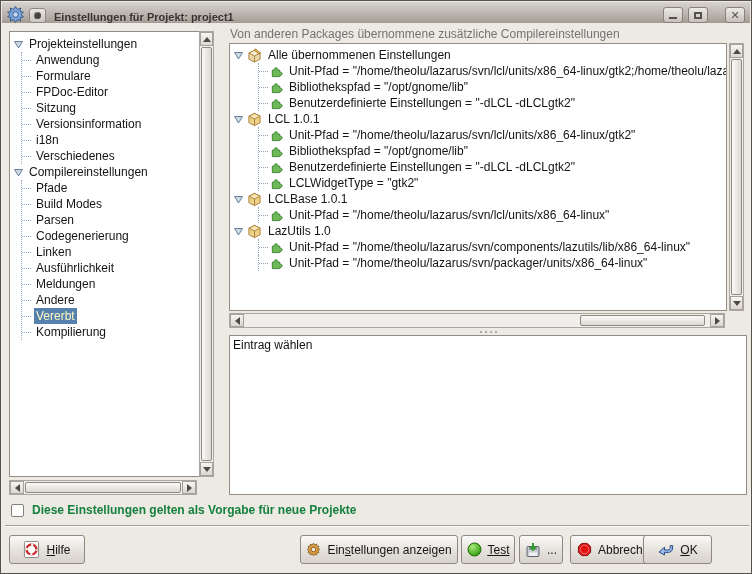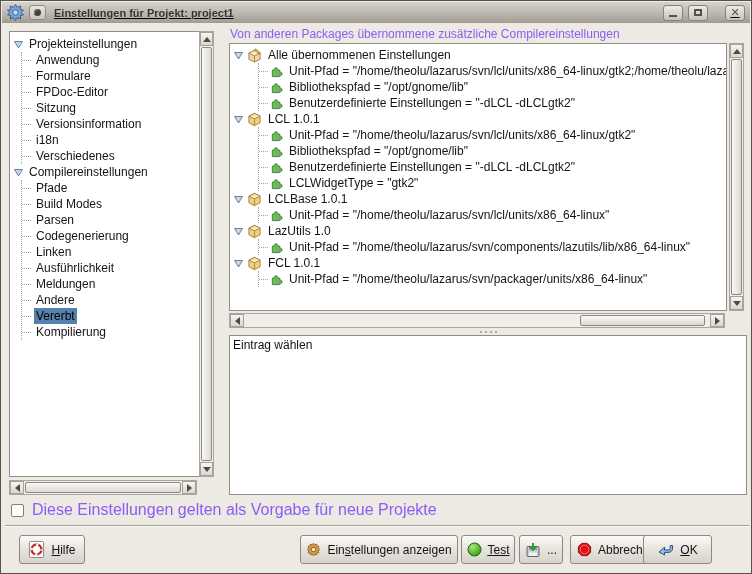--- a/index.html
+++ b/index.html
@@ -2,45 +2,45 @@
 <html><head>
 <meta charset="utf-8">
 <style>
   html,body{margin:0;padding:0;background:#d8d4ce;}
   *{box-sizing:border-box;}
   body{font-family:"Liberation Sans","DejaVu Sans",sans-serif;}
   .window{position:relative;width:752px;height:574px;background:#edeae4;border:1px solid #57524c;overflow:hidden;}
   
   .titlebar{position:absolute;top:1px;left:1px;right:1px;height:21px;
     background:linear-gradient(#d7d3ce,#b4aea7 70%,#a29b93);
-    display:flex;align-items:center;padding:0 5px;gap:5px;border-bottom:1px solid #8d8press78;text-decoration:underline;}
+    display:flex;align-items:flex-end;padding:0 5px;gap:5px;border-bottom:1px solid #8d8press78;}
   .app-icon{width:17px;height:17px;display:flex;align-items:center;}
   .menu-btn{width:17px;height:15px;border:1px solid #8f8982;border-radius:3px;
     background:linear-gradient(#e9e6e2,#c9c4be);display:flex;align-items:center;justify-content:center;}
   .menu-glyph{width:7px;height:7px;border-radius:50%;background:#46423d;box-shadow:inset 1px 1px 0 #7a756f;}
   .title{font-size:11px;font-weight:bold;color:#36322d;margin-left:3px;flex:1;white-space:nowrap;overflow:hidden;
     text-shadow:0 1px 0 rgba(255,255,255,.25);}
   .tb-btn{width:20px;height:16px;border:1px solid #87817a;border-radius:3px;
     background:linear-gradient(#eceae6,#c7c2bb);display:flex;align-items:center;justify-content:center;color:#4c4843;}
   .tb-btn.maxb{margin-right:12px;}
   .glyph-min{width:8px;height:2px;background:#55514c;margin-top:6px;}
   .glyph-max{width:8px;height:7px;border:2px solid #55514c;}
   .glyph-x{font-size:11px;font-weight:bold;line-height:1;color:#55514c;}
   
   .treebox{position:absolute;background:#fff;border:1px solid #938d86;overflow:hidden;font-size:12px;color:#141414;}
   .leftbox{left:8px;top:30px;width:203px;height:446px;padding:4px 0 0 4px;}
   .pkgbox{left:228px;top:42px;width:498px;height:268px;padding:3px 0 0 4px;}
   .infobox{left:228px;top:334px;width:518px;height:160px;padding:2px 3px;font-size:12px;color:#111;}
-  .rheader{position:absolute;left:229px;top:26px;font-size:12px;color:#8b5cf6;white-space:nowrap;}
+  .rheader{position:absolute;left:229px;top:26px;font-size:12px;color:#737373;white-space:nowrap;}
   
   .trow{height:16px;line-height:16px;display:flex;align-items:center;white-space:nowrap;}
   .trow .exp{width:9px;height:9px;margin-right:4px;flex:0 0 auto;display:flex;}
   .trow .ticon{margin-right:4px;flex:0 0 auto;display:flex;}
   .tlabel{padding:0 2px;}
-  .tlabel.sel{background:#5681ae;color:#000000;}
+  .tlabel.sel{background:#5681ae;color:#fef9c3;}
   .kids{position:relative;margin-left:7px;border-left:1px dotted #8fa6c4;}
   .kids .trow{position:relative;padding-left:12px;}
   .kids .trow::before{content:"";position:absolute;left:0;top:8px;width:9px;border-top:1px dotted #8fa6c4;}
   .pkids{margin-left:24px;text-align:right;}
   .pkids .trow{padding-left:11px;}
   
   .vscroll{position:absolute;width:15px;display:flex;flex-direction:column;background:#f0eeea;border:1px solid #aca69f;}
   .hscroll{position:absolute;height:15px;display:flex;flex-direction:row;background:#f0eeea;border:1px solid #aca69f;}
   .sb-btn{flex:0 0 14px;display:flex;align-items:center;justify-content:center;
     background:linear-gradient(#f7f5f2,#dad6d0);border:1px solid #a5a099;}
@@ -54,21 +54,21 @@
   .tri.up{border-left:4px solid transparent;border-right:4px solid transparent;border-bottom:5px solid #4e4a45;}
   .tri.down{border-left:4px solid transparent;border-right:4px solid transparent;border-top:5px solid #4e4a45;}
   .tri.left{border-top:4px solid transparent;border-bottom:4px solid transparent;border-right:5px solid #4e4a45;}
   .tri.right{border-top:4px solid transparent;border-bottom:4px solid transparent;border-left:5px solid #4e4a45;}
   
   .splitter{position:absolute;left:228px;top:328px;width:518px;height:5px;display:flex;align-items:center;justify-content:center;gap:3px;}
   .splitter i{width:2px;height:2px;background:#9a958e;border-radius:50%;}
   
   .cbrow{position:absolute;left:10px;top:501px;height:16px;display:flex;align-items:center;gap:8px;}
   .cb{width:13px;height:13px;background:#fff;border:1px solid #847f78;border-radius:2px;}
-  .cb-label{font-size:16px;color:#8b5cf6;}
+  .cb-label{font-size:12px;color:#15803d;font-weight:bold;}
   
   .sep{position:absolute;left:4px;top:524px;width:744px;height:2px;border-top:1px solid #a39d96;border-bottom:1px solid #fbfaf8;}
   .btn{position:absolute;top:534px;height:29px;display:flex;align-items:center;justify-content:center;gap:6px;
     background:linear-gradient(#fbfaf8,#e3dfd9 60%,#d8d3cc);border:1px solid #8e8880;border-radius:3px;
     font-size:12px;color:#151515;font-family:inherit;padding:0 8px;cursor:default;}
   .btn .blabel{white-space:nowrap;}
   .bicon{display:flex;align-items:center;}
 </style>
 </head>
 <body>
@@ -332,35 +332,20 @@
       <div class="kids pkids">
         <div class="trow child">
           <span class="ticon">
             <svg width="13" height="13" viewBox="0 0 14 14">
               <path d="M2.5 5.5 h2.2 a1.9 1.9 0 1 1 3.6 0 h2.2 v2.2 a1.9 1.9 0 1 1 0 3.6 v1.2 h-8 Z" fill="#6cba5a" stroke="#3f7f34"></path>
             </svg>
           </span>
           <span class="tlabel">Unit-Pfad = "/home/theolu/lazarus/svn/components/lazutils/lib/x86_64-linux"</span>
         </div>
       </div>
-      <div class="trow">
-        <span class="exp">
-          <svg width="9" height="9" viewBox="0 0 9 9">
-            <path d="M0.5 1.5 h8 L4.5 8 Z" fill="#cdd8e2" stroke="#66809c"></path>
-          </svg>
-        </span>
-        <span class="ticon">
-          <svg width="15" height="15" viewBox="0 0 16 16">
-            <path d="M8 1.5 14 4.5 14 11.5 8 14.5 2 11.5 2 4.5Z" fill="#efd188" stroke="#a8823c"></path>
-            <path d="M8 1.5 14 4.5 8 7.5 2 4.5Z" fill="#f8e7b4" stroke="#a8823c"></path>
-            <path d="M8 7.5V14.5" stroke="#a8823c"></path>
-          </svg>
-        </span>
-        <span class="tlabel">FCL 1.0.1</span>
-      </div>
       <div class="kids pkids">
         <div class="trow child">
           <span class="ticon">
             <svg width="13" height="13" viewBox="0 0 14 14">
               <path d="M2.5 5.5 h2.2 a1.9 1.9 0 1 1 3.6 0 h2.2 v2.2 a1.9 1.9 0 1 1 0 3.6 v1.2 h-8 Z" fill="#6cba5a" stroke="#3f7f34"></path>
             </svg>
           </span>
           <span class="tlabel">Unit-Pfad = "/home/theolu/lazarus/svn/packager/units/x86_64-linux"</span>
         </div>
       </div>
@@ -401,21 +386,21 @@
     <span>Eintrag wählen</span>
   </div>
 
   <div class="cbrow">
     <span class="cb"></span>
     <span class="cb-label">Diese Einstellungen gelten als Vorgabe für neue Projekte</span>
   </div>
 
   <div class="sep"></div>
 
-  <button class="btn" style="left:18px;width:66px;">
+  <button class="btn" style="left:8px;width:76px;">
     <span class="bicon">
       <svg width="17" height="19" viewBox="0 0 18 20">
           <rect x="1.5" y="1.5" width="15" height="17" rx="1.5" fill="#fff" stroke="#8a857e"></rect>
           <circle cx="9" cy="10" r="5.2" fill="none" stroke="#cc2626" stroke-width="2.6"></circle>
           <circle cx="9" cy="10" r="5.2" fill="none" stroke="#f2f2f2" stroke-width="2.6" stroke-dasharray="2.6 5.6" stroke-dashoffset="1.3"></circle>
         </svg>
     </span>
     <span class="blabel"><u>H</u><span>ilfe</span></span>
   </button>
 

